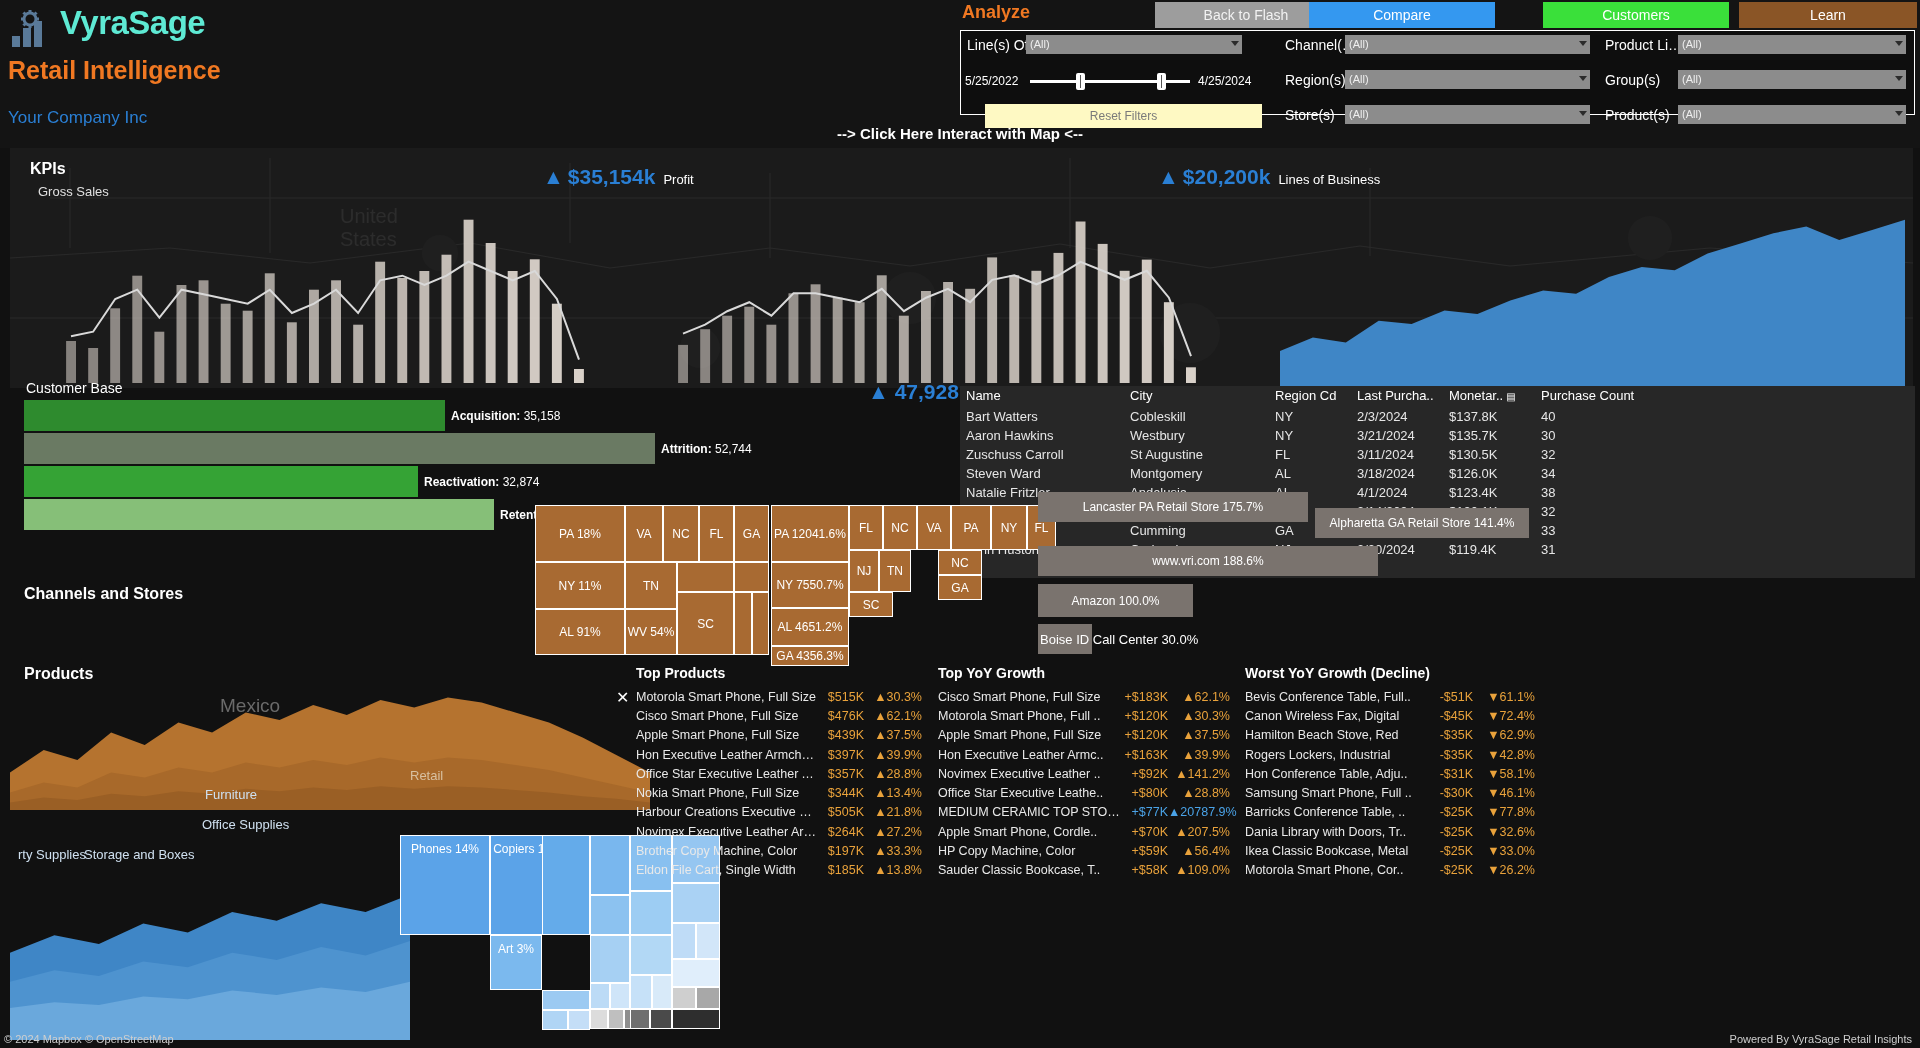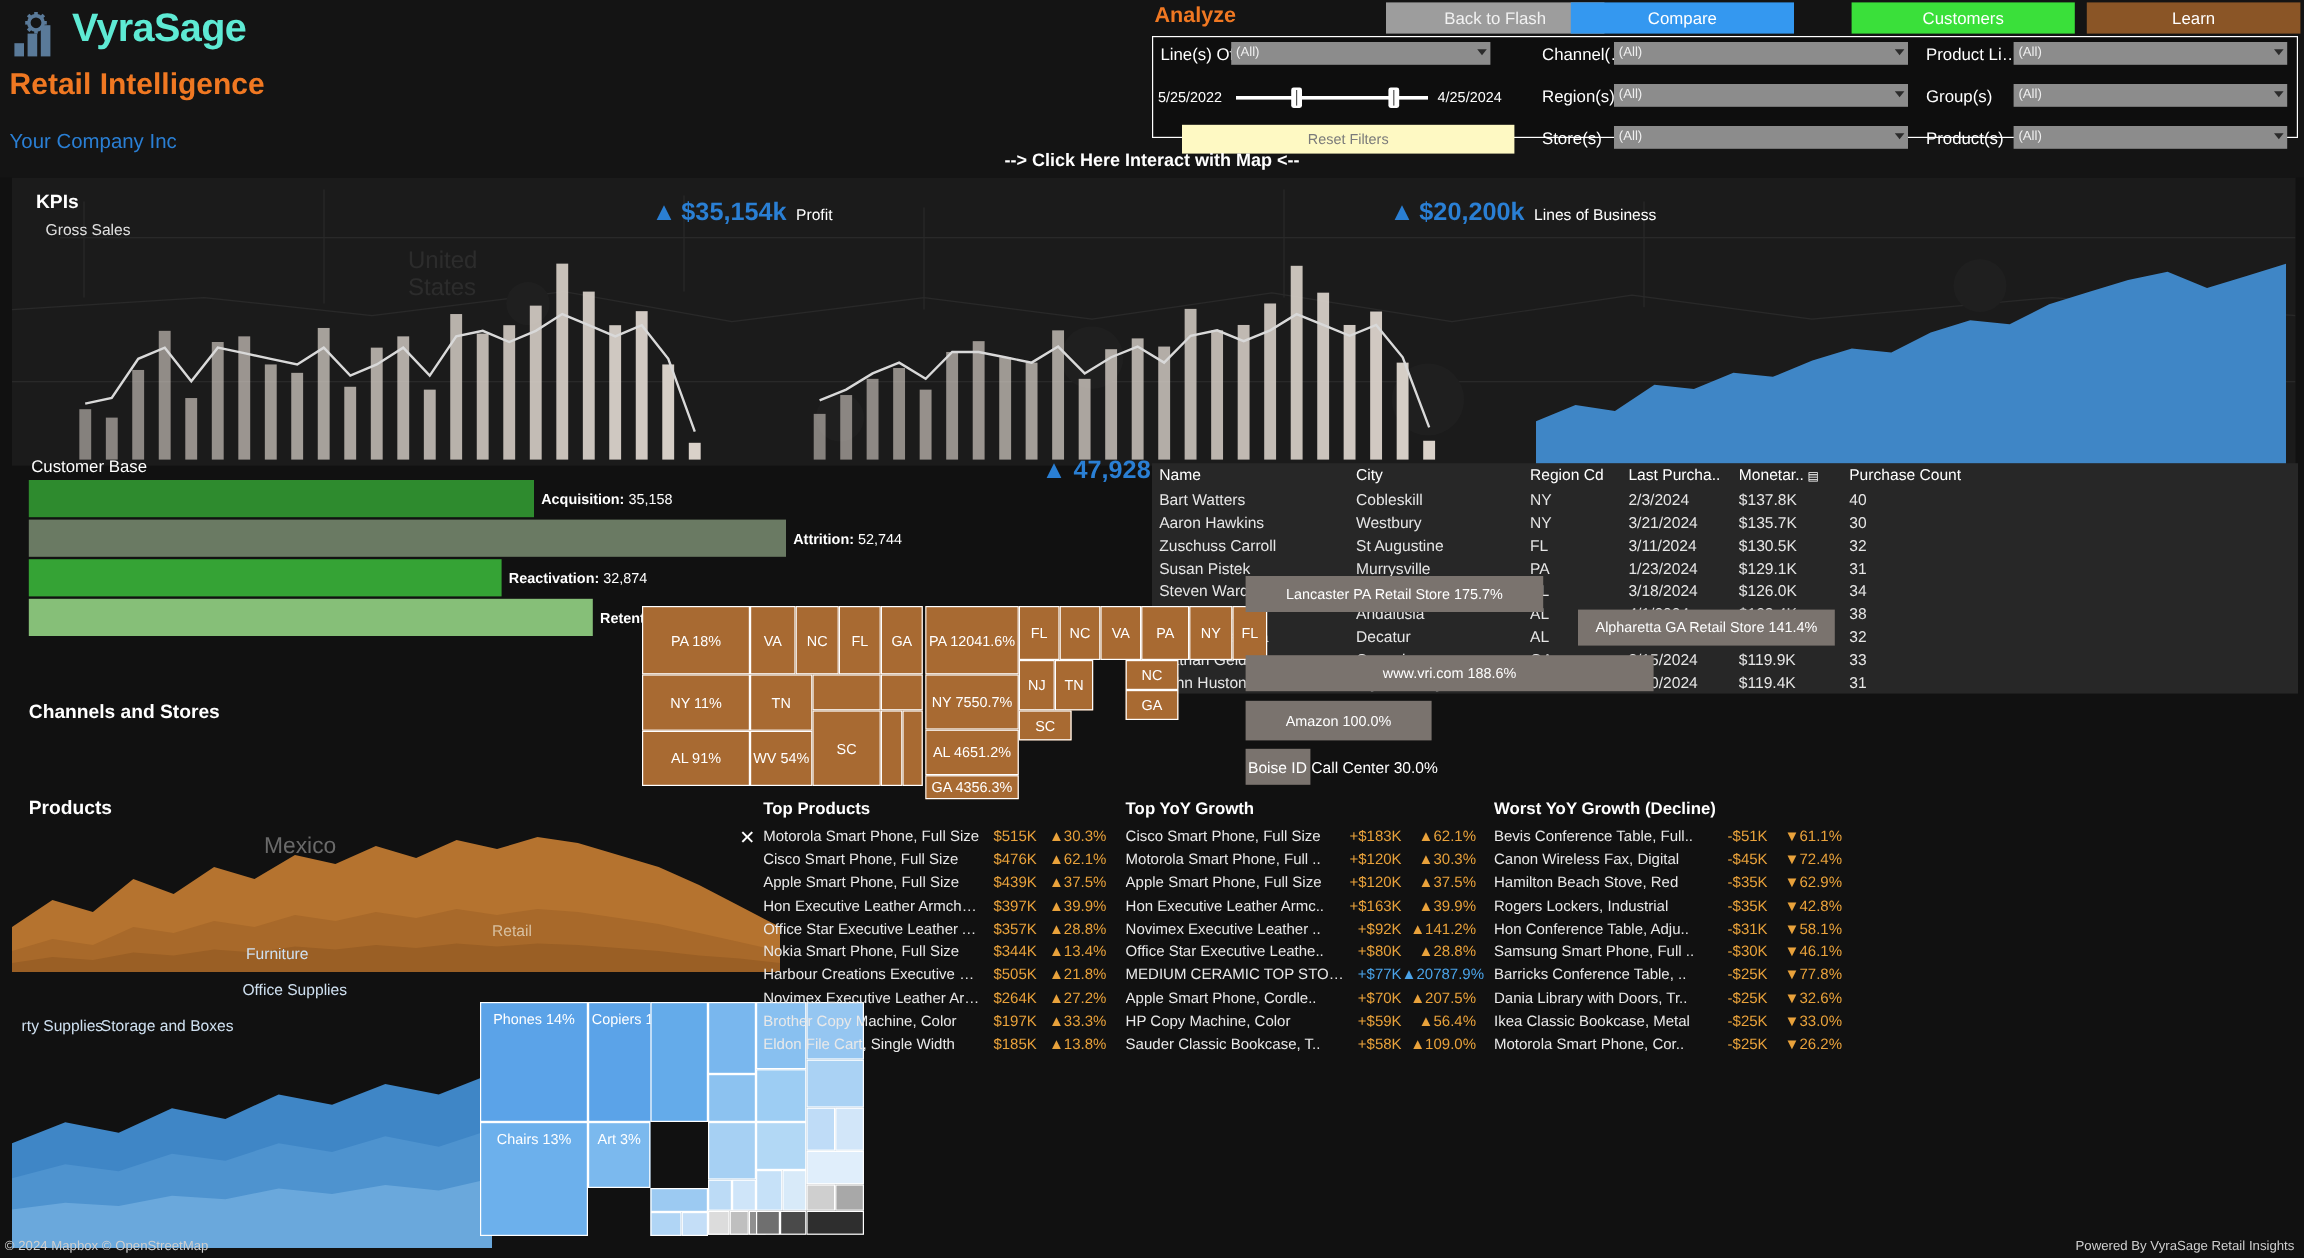--- a/index.html
+++ b/index.html
@@ -349,28 +349,20 @@
           </tr>
           <tr>
             <td>Zuschuss Carroll</td>
             <td>St Augustine</td>
             <td>FL</td>
             <td>3/11/2024</td>
             <td>$130.5K</td>
             <td>32</td>
           </tr>
           <tr>
-            <td>Susan Pistek</td>
-            <td>Murrysville</td>
-            <td>PA</td>
-            <td>1/23/2024</td>
-            <td>$129.1K</td>
-            <td>31</td>
-          </tr>
-          <tr>
             <td>Steven Ward</td>
             <td>Montgomery</td>
             <td>AL</td>
             <td>3/18/2024</td>
             <td>$126.0K</td>
             <td>34</td>
           </tr>
           <tr>
             <td>Natalie Fritzler</td>
             <td>Andalusia</td>
@@ -447,21 +439,21 @@
       <div class="tcell" style="left: 78px; top: 45px; width: 30px; height: 42px; background: rgb(168, 106, 50);">NJ</div>
       <div class="tcell" style="left: 108px; top: 45px; width: 32px; height: 42px; background: rgb(168, 106, 50);">TN</div>
       <div class="tcell" style="left: 167px; top: 45px; width: 44px; height: 25px; background: rgb(168, 106, 50);">NC</div>
       <div class="tcell" style="left: 167px; top: 70px; width: 44px; height: 25px; background: rgb(168, 106, 50);">GA</div>
       <div class="tcell" style="left: 0px; top: 57px; width: 78px; height: 46px; background: rgb(168, 106, 50);">NY 7550.7%</div>
       <div class="tcell" style="left: 78px; top: 87px; width: 44px; height: 25px; background: rgb(168, 106, 50);">SC</div>
       <div class="tcell" style="left: 0px; top: 103px; width: 78px; height: 38px; background: rgb(168, 106, 50);">AL 4651.2%</div>
       <div class="tcell" style="left: 0px; top: 141px; width: 78px; height: 20px; background: rgb(168, 106, 50);">GA 4356.3%</div>
     </div>
   <div id="store-bars">
-      <div class="storebar" style="left: 1038px; top: 480px; width: 248px; height: 30px;">Lancaster PA Retail Store 175.7%</div>
+      <div class="storebar" style="left: 1038px; top: 492px; width: 270px; height: 30px;">Lancaster PA Retail Store 175.7%</div>
       <div class="storebar" style="left: 1315px; top: 508px; width: 214px; height: 30px;">Alpharetta GA Retail Store 141.4%</div>
       <div class="storebar" style="left: 1038px; top: 546px; width: 340px; height: 30px;">www.vri.com 188.6%</div>
       <div class="storebar" style="left: 1038px; top: 584px; width: 155px; height: 33px;">Amazon 100.0%</div>
       <div class="storebar lbl-left" style="left: 1038px; top: 624px; width: 54px; height: 30px;"></div>
       <div class="store-out" style="left: 1040px; top: 632px;">Boise ID Call Center 30.0%</div>
     </div>
 
   <div class="sec-title" style="left:24px; top:665px;">Products</div>
   <div class="prod-area">
     <svg width="400" height="250" viewBox="0 0 400 250">
@@ -473,21 +465,20 @@
     <div class="prod-lab" style="left:195px;top:-3px;">Furniture</div>
     <div class="prod-lab" style="left:192px;top:27px;">Office Supplies</div>
     <div class="prod-lab" style="left:8px;top:57px;">rty Supplies</div>
     <div class="prod-lab" style="left:74px;top:57px;">Storage and Boxes</div>
   </div>
   <div class="prod-lab" style="left:220px;top:695px;font-size:19px;color:#6a6a6a;">Mexico</div>
 
   <div class="ptmap" id="ptmap">
       <div class="pcell" style="left: 0px; top: 0px; width: 90px; height: 100px; background: rgb(91, 163, 232); align-items: flex-start; padding-top: 6px;">Phones 14%</div>
       <div class="pcell" style="left: 90px; top: 0px; width: 75px; height: 100px; background: rgb(91, 163, 232); align-items: flex-start; padding-top: 6px;">Copiers 12%</div>
-      <div class="pcell" style="left: 0px; top: 100px; width: 90px; height: 95px; background: rgb(108, 176, 236); align-items: flex-start; padding-top: 6px;">Chairs 13%</div>
       <div class="pcell" style="left: 90px; top: 100px; width: 52px; height: 55px; background: rgb(123, 185, 238); align-items: flex-start; padding-top: 6px;">Art 3%</div>
       <div class="pcell" style="left: 142px; top: 0px; width: 48px; height: 100px; background: rgb(100, 171, 234);"></div>
       <div class="pcell" style="left: 190px; top: 0px; width: 40px; height: 60px; background: rgb(121, 183, 238);"></div>
       <div class="pcell" style="left: 190px; top: 60px; width: 40px; height: 40px; background: rgb(140, 194, 240);"></div>
       <div class="pcell" style="left: 142px; top: 155px; width: 48px; height: 20px; background: rgb(156, 202, 242);"></div>
       <div class="pcell" style="left: 142px; top: 175px; width: 26px; height: 20px; background: rgb(176, 213, 245);"></div>
       <div class="pcell" style="left: 168px; top: 175px; width: 22px; height: 20px; background: rgb(196, 222, 247);"></div>
       <div class="pcell" style="left: 190px; top: 100px; width: 40px; height: 48px; background: rgb(166, 208, 243);"></div>
       <div class="pcell" style="left: 190px; top: 148px; width: 20px; height: 26px; background: rgb(188, 219, 246);"></div>
       <div class="pcell" style="left: 210px; top: 148px; width: 20px; height: 26px; background: rgb(207, 229, 249);"></div>

